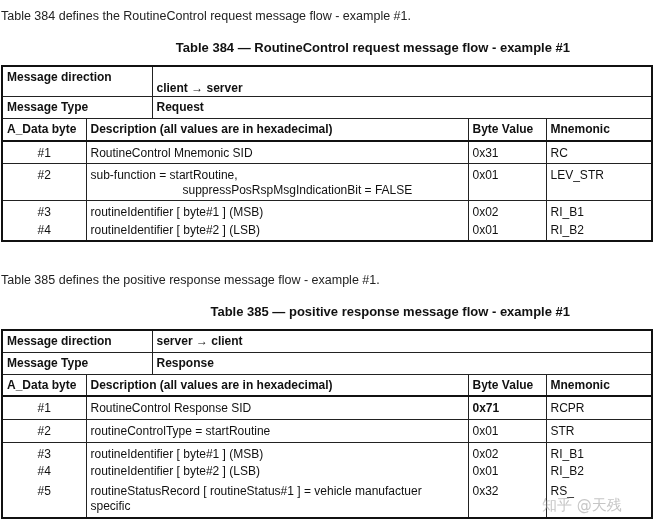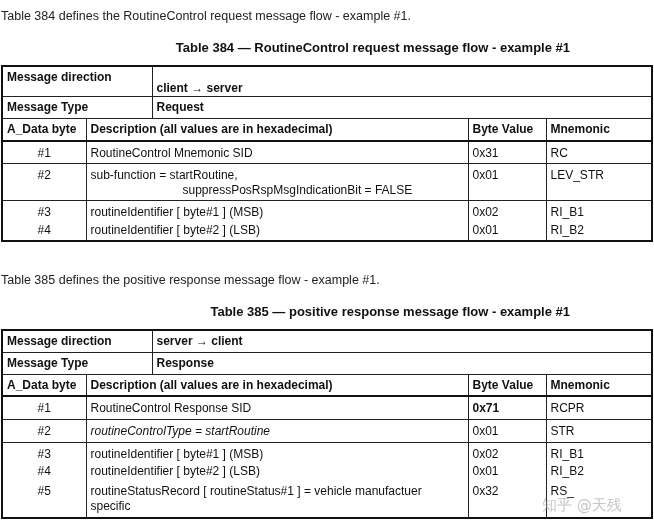--- a/index.html
+++ b/index.html
@@ -112,21 +112,21 @@
     <td style="padding-top:3px;">Mnemonic</td>
   </tr>
   <tr style="height:23px;">
     <td class="byte" style="padding-top:4px;">#1</td>
     <td colspan="2" style="padding-top:4px;">RoutineControl Response SID</td>
     <td class="val" style="padding-top:4px;font-weight:bold;">0x71</td>
     <td style="padding-top:4px;">RCPR</td>
   </tr>
   <tr style="height:23px;">
     <td class="byte" style="padding-top:4px;">#2</td>
-    <td colspan="2" style="padding-top:4px;font-style:italic;">routineControlType = startRoutine</td>
+    <td colspan="2" style="padding-top:4px;">routineControlType = startRoutine</td>
     <td class="val" style="padding-top:4px;">0x01</td>
     <td style="padding-top:4px;">STR</td>
   </tr>
   <tr style="height:20px;">
     <td class="byte" style="padding-top:4px;border-bottom:none;">#3</td>
     <td colspan="2" style="padding-top:4px;border-bottom:none;">routineIdentifier [ byte#1 ] (MSB)</td>
     <td class="val" style="padding-top:4px;border-bottom:none;">0x02</td>
     <td style="padding-top:4px;border-bottom:none;">RI_B1</td>
   </tr>
   <tr style="height:20px;">

